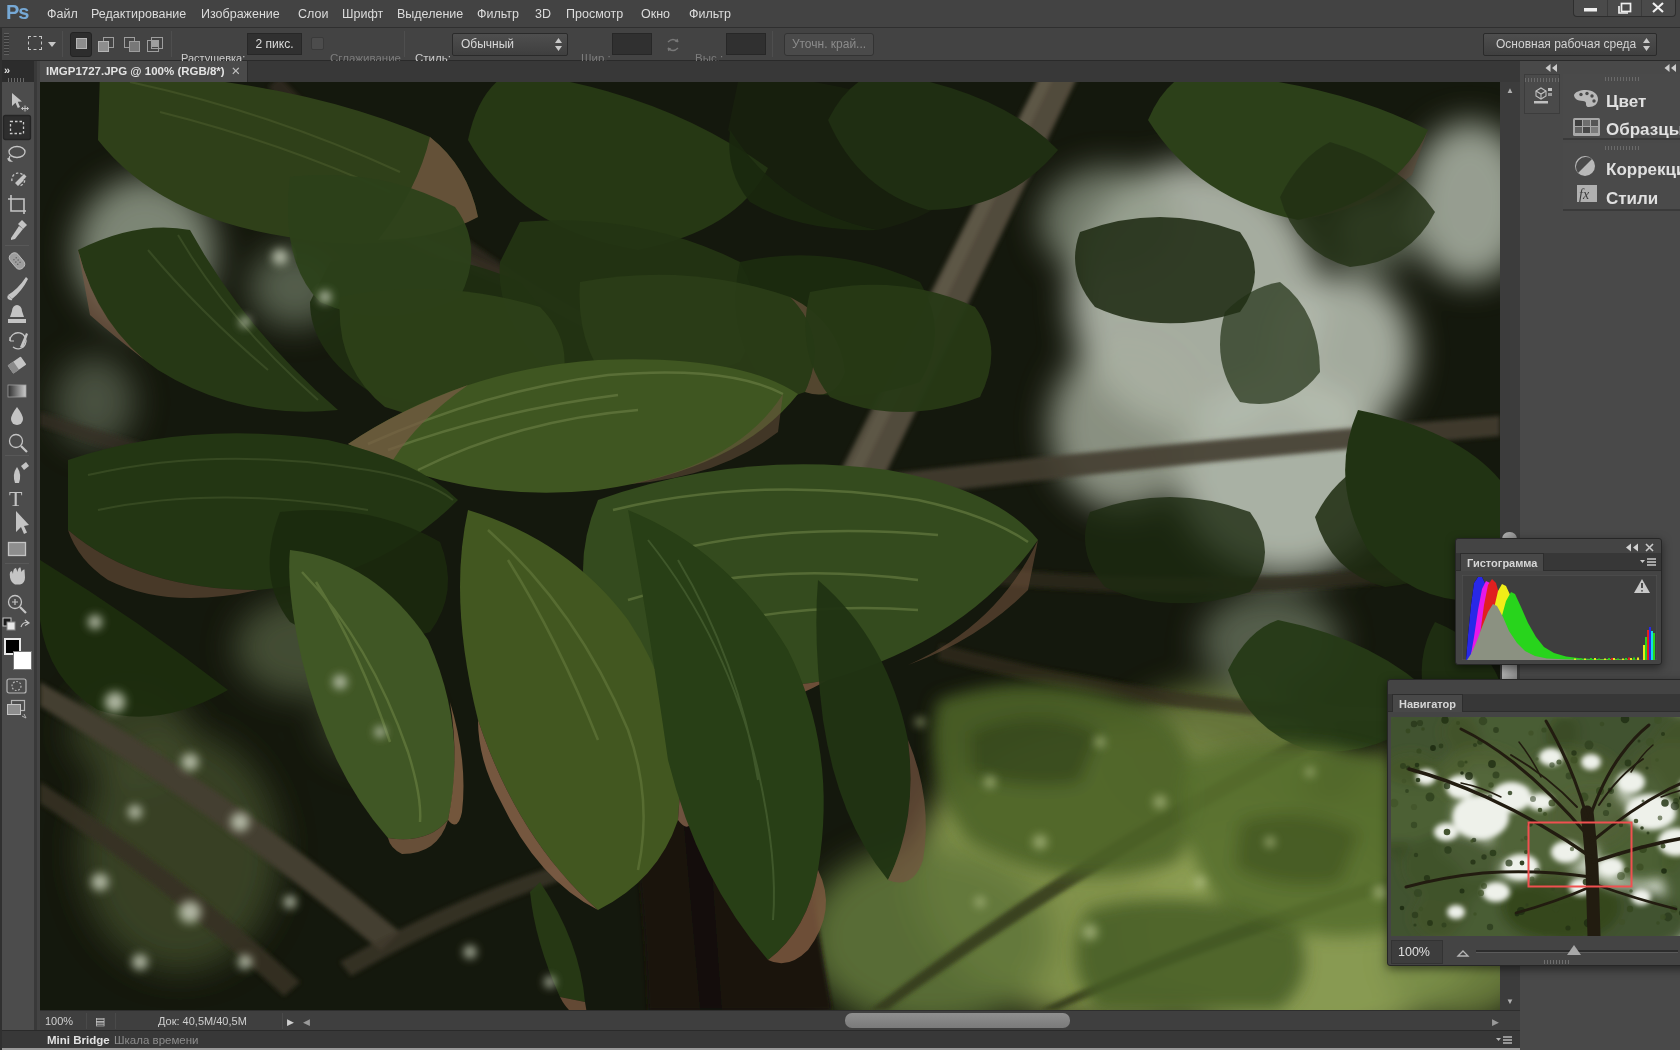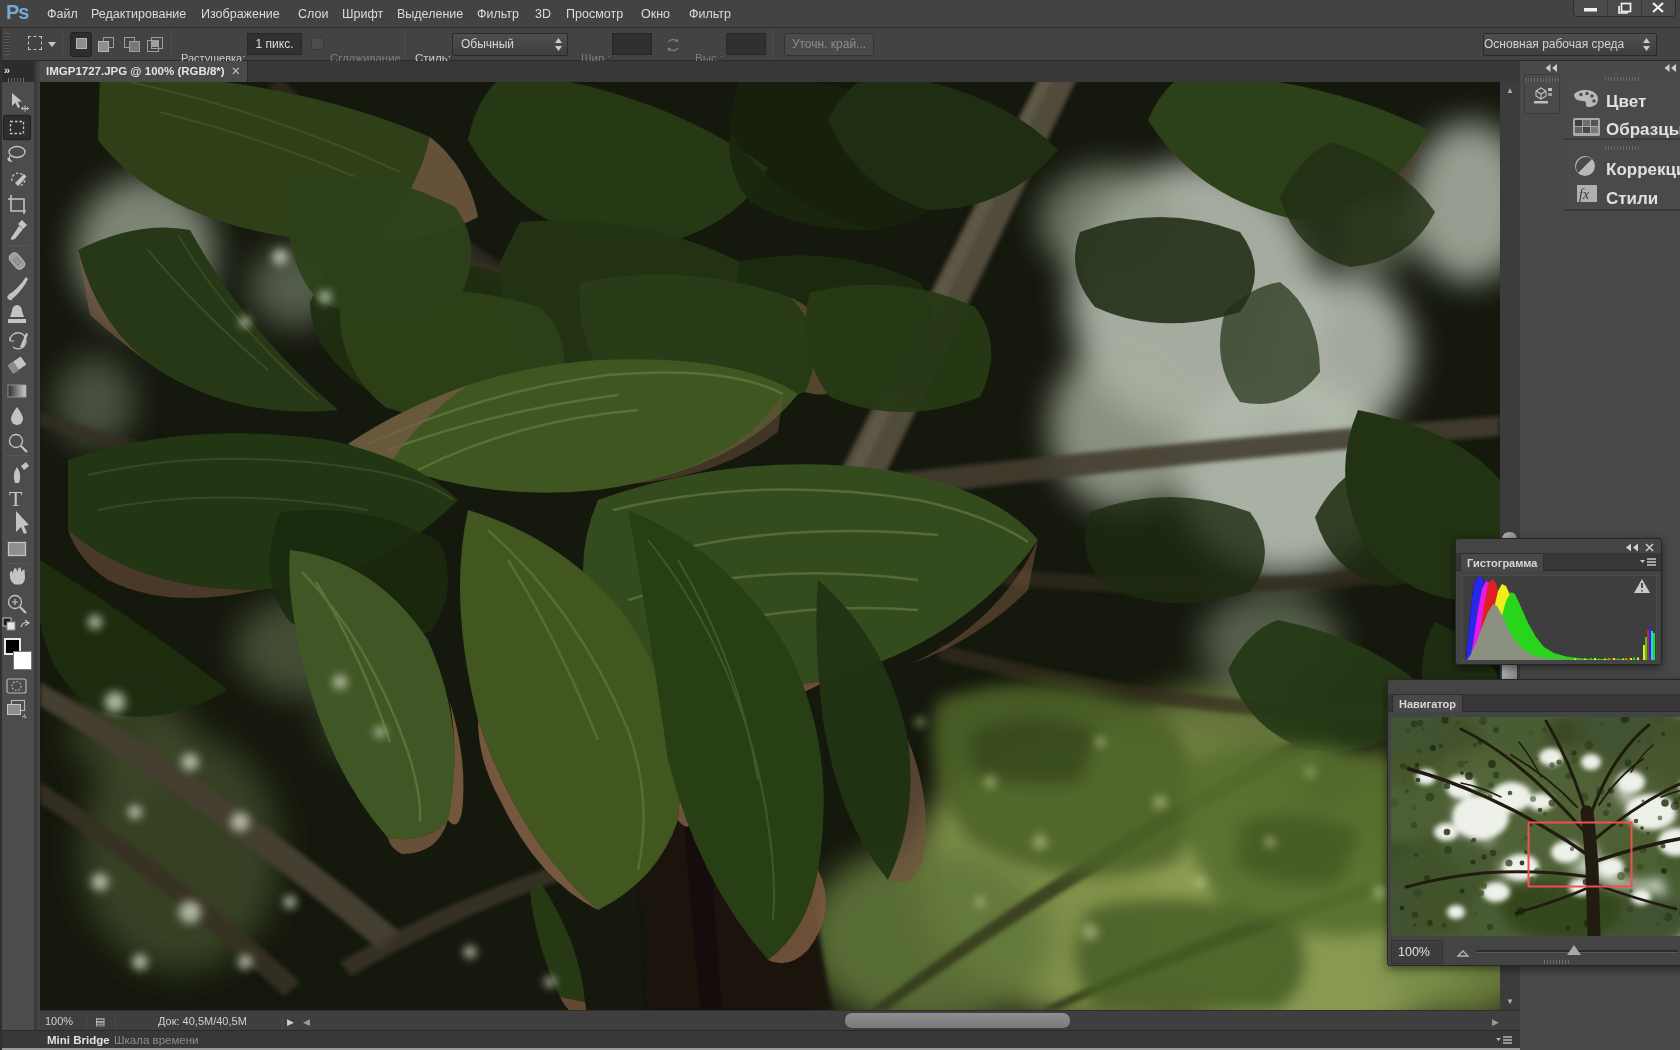--- a/index.html
+++ b/index.html
@@ -109,41 +109,41 @@
     <rect x="0.5" y="0.5" width="10" height="10" fill="none" stroke="#9e9e9e"></rect>
     <rect x="5.5" y="4.5" width="10" height="10" fill="#787878" stroke="#9e9e9e"></rect>
   </svg>
   <svg class="abs" style="left:147px;top:9px" width="18" height="16">
     <rect x="4.5" y="0.5" width="11" height="11" fill="none" stroke="#9e9e9e"></rect>
     <rect x="0.5" y="3.5" width="11" height="11" fill="none" stroke="#9e9e9e"></rect>
     <rect x="5" y="4" width="6" height="6" fill="#9e9e9e"></rect>
   </svg>
   <div class="sep-v" style="left:171px"></div>
   <div class="opt-label" style="left:181px;font-size:11px;">Растушевка:</div>
-  <div class="numfield" style="left:247px;width:55px;">1 пикс.</div>
+  <div class="numfield" style="left:247px;width:55px;">2 пикс.</div>
   <div class="abs" style="left:311px;top:9px;width:13px;height:13px;background:#4c4c4c;border:1px solid #3a3a3a;border-radius:2px;"></div>
   <div class="opt-label dim" style="left:330px">Сглаживание</div>
   <div class="sep-v" style="left:404px"></div>
   <div class="opt-label" style="left:415px">Стиль:</div>
   <div class="abs" style="left:452px;top:5px;width:116px;height:23px;background:linear-gradient(#4e4e4e,#3f3f3f);border:1px solid #2a2a2a;border-radius:2px;color:#d8d8d8;font-size:12px;line-height:21px;padding-left:8px;">Обычный
     <svg class="abs" style="right:4px;top:4px" width="9" height="13">
         <path d="M4.5,0 L8,5 L1,5 Z M4.5,13 L8,8 L1,8 Z" fill="#c9c9c9"></path>
       </svg>
   </div>
   <div class="opt-label dim" style="left:581px">Шир.:</div>
   <div class="numfield" style="left:612px;width:40px;"></div>
   <svg class="abs" style="left:664px;top:9px" width="18" height="16">
     <path d="M4,5 Q9,0 14,5 M14,5 l-3,-1 M14,5 l-1,-3" stroke="#787878" stroke-width="1.3" fill="none"></path>
     <path d="M14,11 Q9,16 4,11 M4,11 l3,1 M4,11 l1,3" stroke="#787878" stroke-width="1.3" fill="none"></path>
   </svg>
   <div class="opt-label dim" style="left:695px">Выс.:</div>
   <div class="numfield" style="left:726px;width:40px;"></div>
   <div class="sep-v" style="left:772px"></div>
   <div class="abs" style="left:784px;top:5px;width:90px;height:23px;background:#4a4a4a;border:1px solid #333;border-radius:3px;color:#8b8b8b;font-size:12px;text-align:center;line-height:21px;">Уточн. край...</div>
-  <div class="abs" style="left:1483px;top:5px;width:174px;height:23px;background:linear-gradient(#4e4e4e,#3f3f3f);border:1px solid #2a2a2a;border-radius:2px;color:#d2d2d2;font-size:12px;line-height:21px;padding-left:0;">Основная рабочая среда
+  <div class="abs" style="left:1483px;top:5px;width:174px;height:23px;background:linear-gradient(#4e4e4e,#3f3f3f);border:1px solid #2a2a2a;border-radius:2px;color:#d2d2d2;font-size:12px;line-height:21px;padding-left:12px;">Основная рабочая среда
     <svg class="abs" style="right:5px;top:4px" width="9" height="13">
         <path d="M4.5,0 L8,5 L1,5 Z M4.5,13 L8,8 L1,8 Z" fill="#c9c9c9"></path>
       </svg>
   </div>
 </div>
 
 <div id="toolbar">
   <div id="toolbar-top">»</div>
   <div class="abs" style="left:8px;top:17px;width:18px;height:4px;background:repeating-linear-gradient(to right,#6a6a6a 0 1px,transparent 1px 3px);"></div>
   <svg class="abs" style="left:0;top:0" width="34" height="780" fill="none" stroke="#c4c4c4" stroke-width="1.3">

